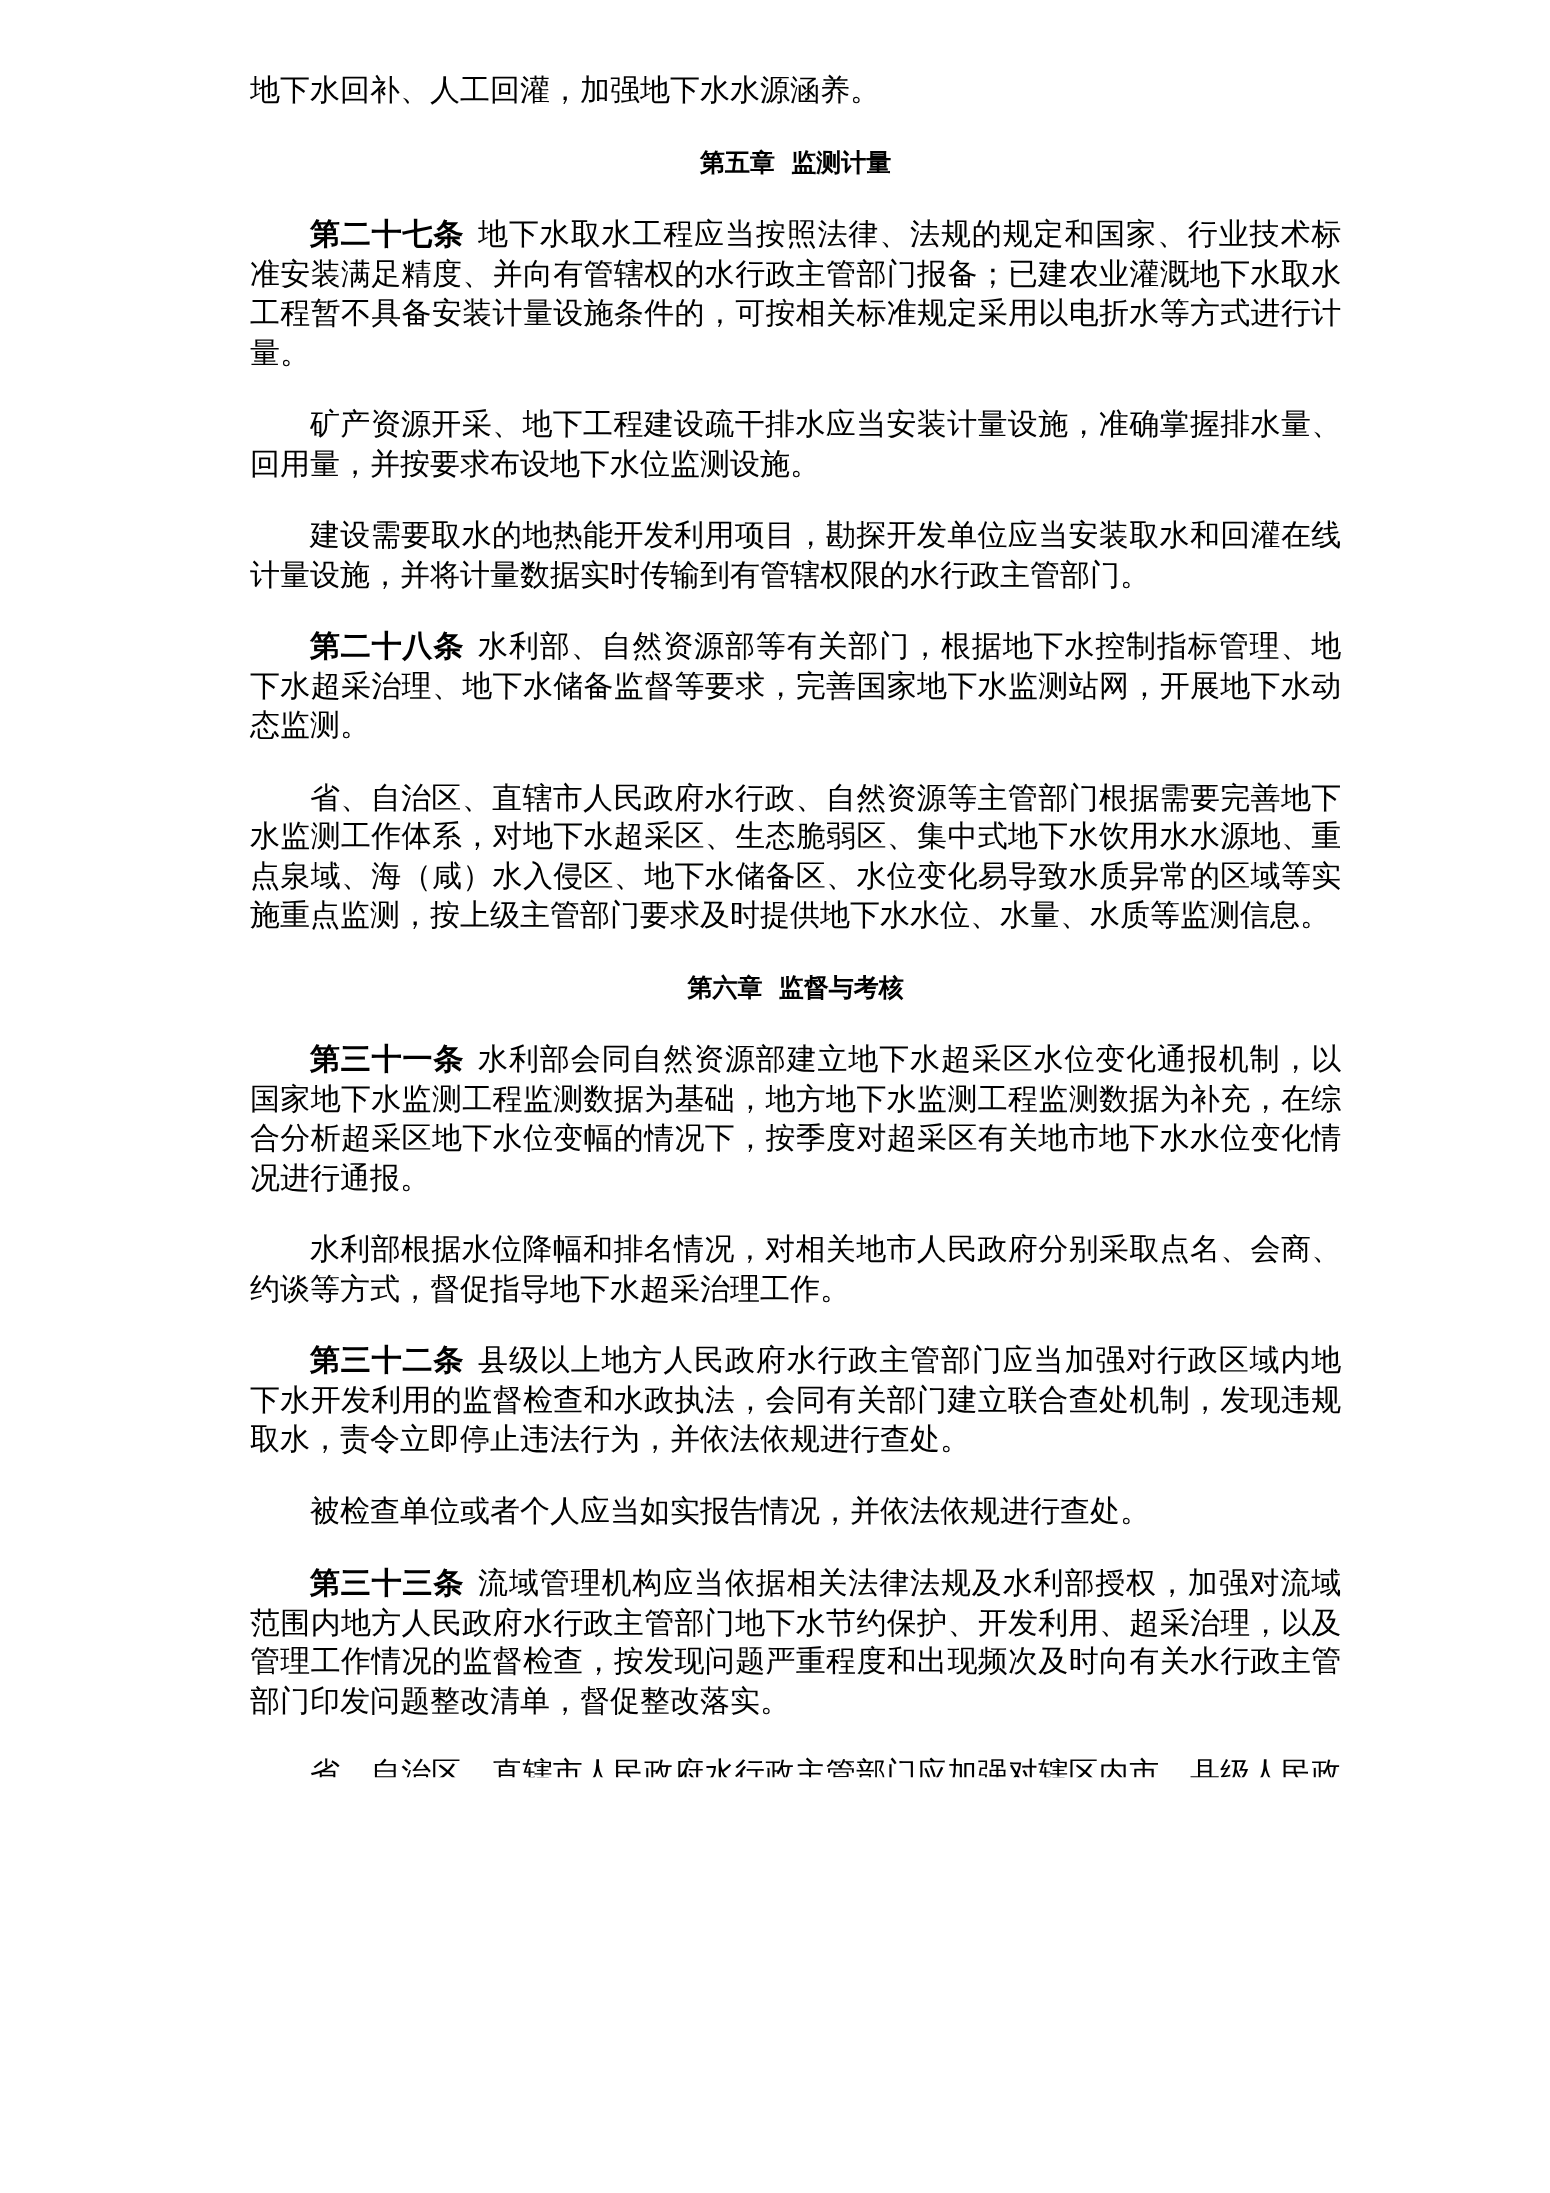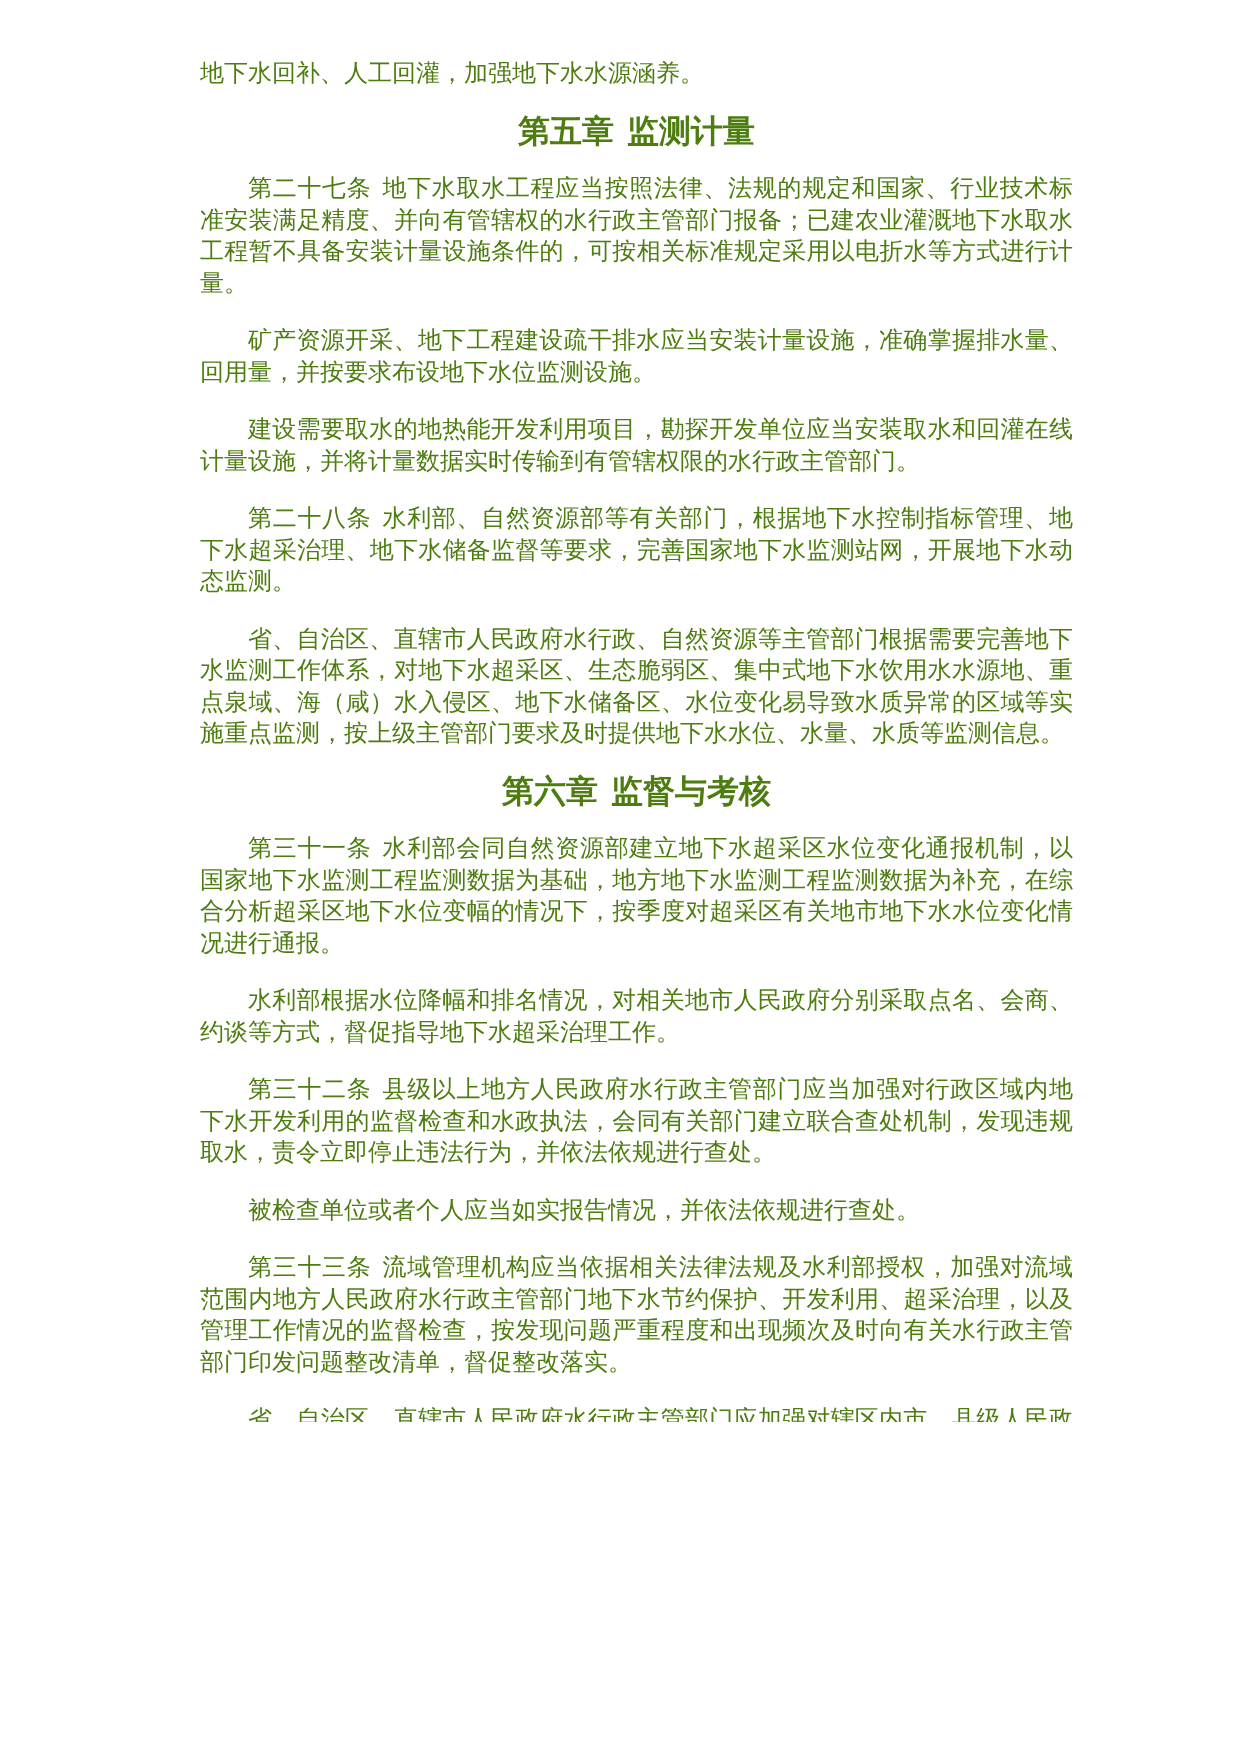--- a/index.html
+++ b/index.html
@@ -8,39 +8,39 @@
     background: #ffffff;
   }
   .page {
     position: relative;
     width: 1240px;
     height: 1422px;
     box-sizing: border-box;
     background: #ffffff;
     overflow: hidden;
     padding: 58px 167px 0 200px;
-    color: #4d7c0f;
+    color: #000000;
     font-family: "Liberation Serif", "DejaVu Serif", serif;
     font-size: 24px;
     line-height: 31.5px;
     text-align: justify;
   }
   .para {
     margin: 0 0 26px 0;
     text-indent: 2em;
   }
   .continuation {
     text-indent: 0;
   }
   .article-label {
-    font-weight: normal;
+    font-weight: bold;
     margin-right: 11px;
   }
   .chapter {
-    font-size: 32px;
+    font-size: 20px;
     font-weight: bold;
     text-align: center;
     text-indent: 0;
     margin: 0 0 26px 0;
     line-height: 31.5px;
   }
   .chapter-num {
     margin-right: 13px;
   }
 </style>

